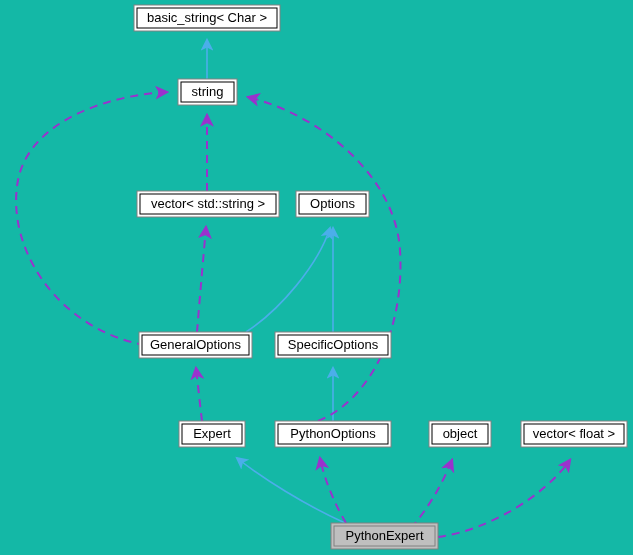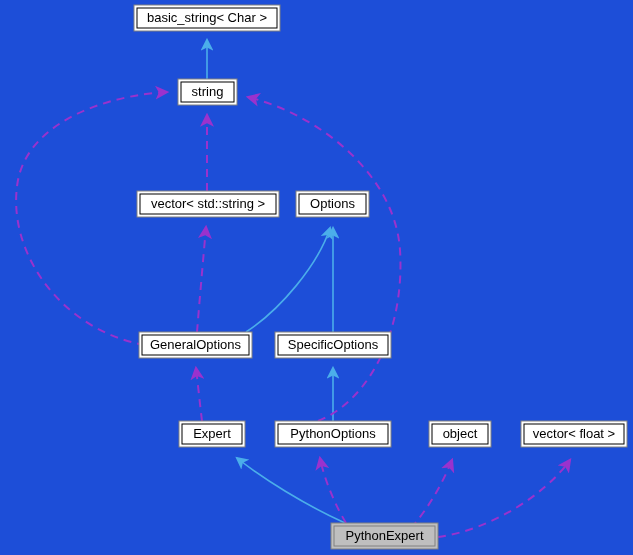--- a/index.html
+++ b/index.html
@@ -4,21 +4,21 @@
 <style>
   html, body {
     margin: 0;
     padding: 0;
     background: #000000;
   }
   #diagram-root {
     position: relative;
     width: 633px;
     height: 555px;
-    background: #1d4ed8;
+    background: #14b8a6;
     overflow: hidden;
     font-family: "Liberation Sans", sans-serif;
   }
   svg#graph {
     position: absolute;
     left: 0;
     top: 0;
     width: 633px;
     height: 555px;
     display: block;

